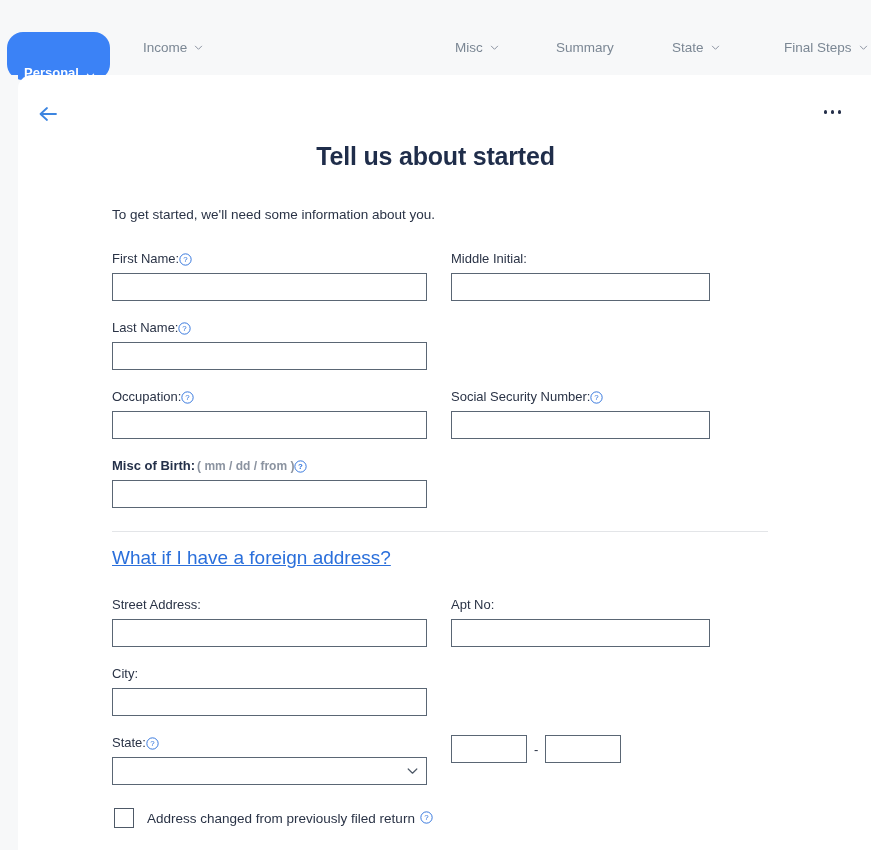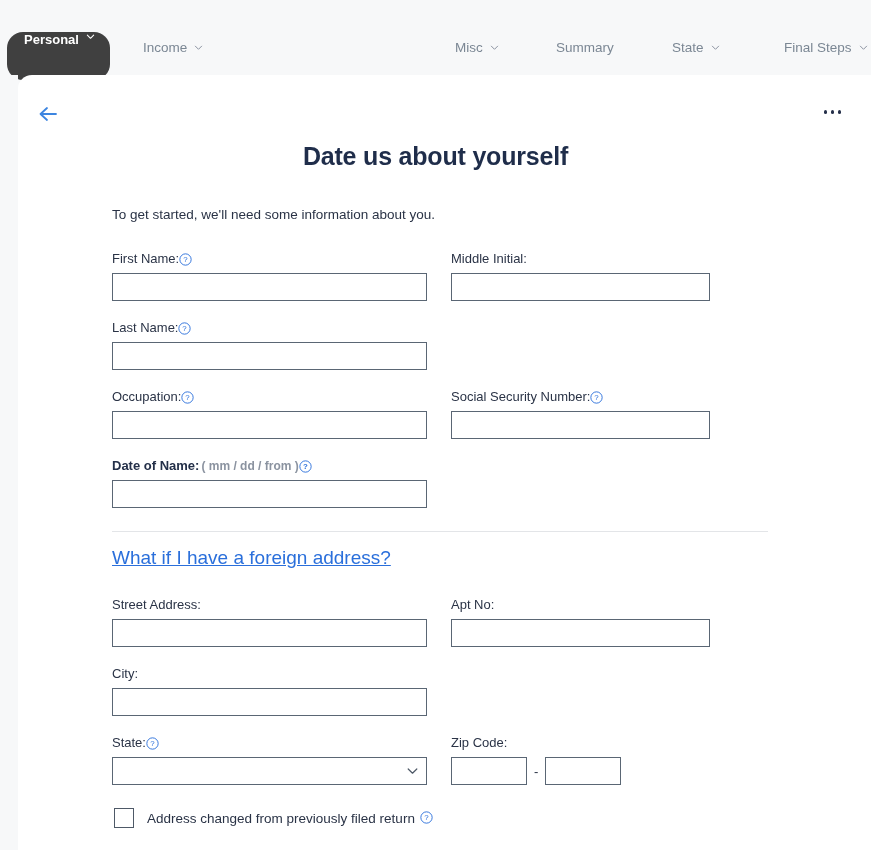--- a/index.html
+++ b/index.html
@@ -21,26 +21,26 @@
     height: 75px;
     background: #f7f8f9;
   }
   .nav-pill {
     position: absolute;
     left: 7px;
     top: 32px;
     height: 48px;
     padding: 0 15px 0 17px;
     border-radius: 16px;
-    background: #404040;
+    background: #3b82f6;
     color: #ffffff;
     font-size: 13px;
     font-weight: bold;
     display: flex;
-    align-items: flex-start;
+    align-items: flex-end;
     gap: 7px;
     cursor: pointer;
   }
   .nav-item {
     position: absolute;
     top: 32px;
     height: 30px;
     display: flex;
     align-items: center;
     gap: 7px;
@@ -274,21 +274,21 @@
     <path d="M18 9 H3 M9 3 L2.5 9 L9 15" fill="none" stroke="#3d85e0" stroke-width="1.8" stroke-linecap="round" stroke-linejoin="round"></path>
   </svg>
 </div>
 
 <div class="kebab">
   <i></i>
   <i></i>
   <i></i>
 </div>
 
-<div class="page-title">Date us about yourself</div>
+<div class="page-title">Tell us about started</div>
 <div class="intro">To get started, we'll need some information about you.</div>
 
 <div class="form">
 
   <div class="fld" style="left:112px; top:251px; width:315px;">
     <div class="lbl">
       <span>First Name:</span>
       <span class="qmark">
         <svg viewBox="0 0 14 14">
             <circle cx="7" cy="7" r="6.1" fill="none" stroke="#2a6fdb" stroke-width="1"></circle>
@@ -341,21 +341,21 @@
             <circle cx="7" cy="7" r="6.1" fill="none" stroke="#2a6fdb" stroke-width="1"></circle>
             <text x="7" y="10.2" text-anchor="middle" font-family="Liberation Sans, sans-serif" font-size="8.5" fill="#2a6fdb">?</text>
           </svg>
       </span>
     </div>
     <input class="inp" type="text" value="" style="">
   </div>
 
   <div class="fld" style="left:112px; top:458px; width:315px;">
     <div class="lbl strong">
-      <span>Date of Name:</span>
+      <span>Misc of Birth:</span>
       <span class="hint">( mm / dd / from )</span>
       <span class="qmark">
         <svg viewBox="0 0 14 14">
             <circle cx="7" cy="7" r="6.1" fill="none" stroke="#2a6fdb" stroke-width="1"></circle>
             <text x="7" y="10.2" text-anchor="middle" font-family="Liberation Sans, sans-serif" font-size="8.5" fill="#2a6fdb">?</text>
           </svg>
       </span>
     </div>
     <input class="inp" type="text" value="" style="">
   </div>
@@ -398,23 +398,20 @@
       <input class="inp" type="text" readonly="" value="" style="">
       <span class="caret">
         <svg viewBox="0 0 11 8">
             <path d="M1.2 2 L5.5 6.2 L9.8 2" fill="none" stroke="#4e5967" stroke-width="1.2" stroke-linecap="round" stroke-linejoin="round"></path>
           </svg>
       </span>
     </div>
   </div>
 
   <div class="fld" style="left:451px; top:735px; width:259px;">
-    <div class="lbl">
-      <span>Zip Code:</span>
-    </div>
     <div class="zipgroup">
       <input class="inp" type="text" value="" style="">
       <span class="zipdash">-</span>
       <input class="inp" type="text" value="" style="">
     </div>
   </div>
 
   <div class="checkrow">
     <div class="cbox"></div>
     <div class="cblabel">

